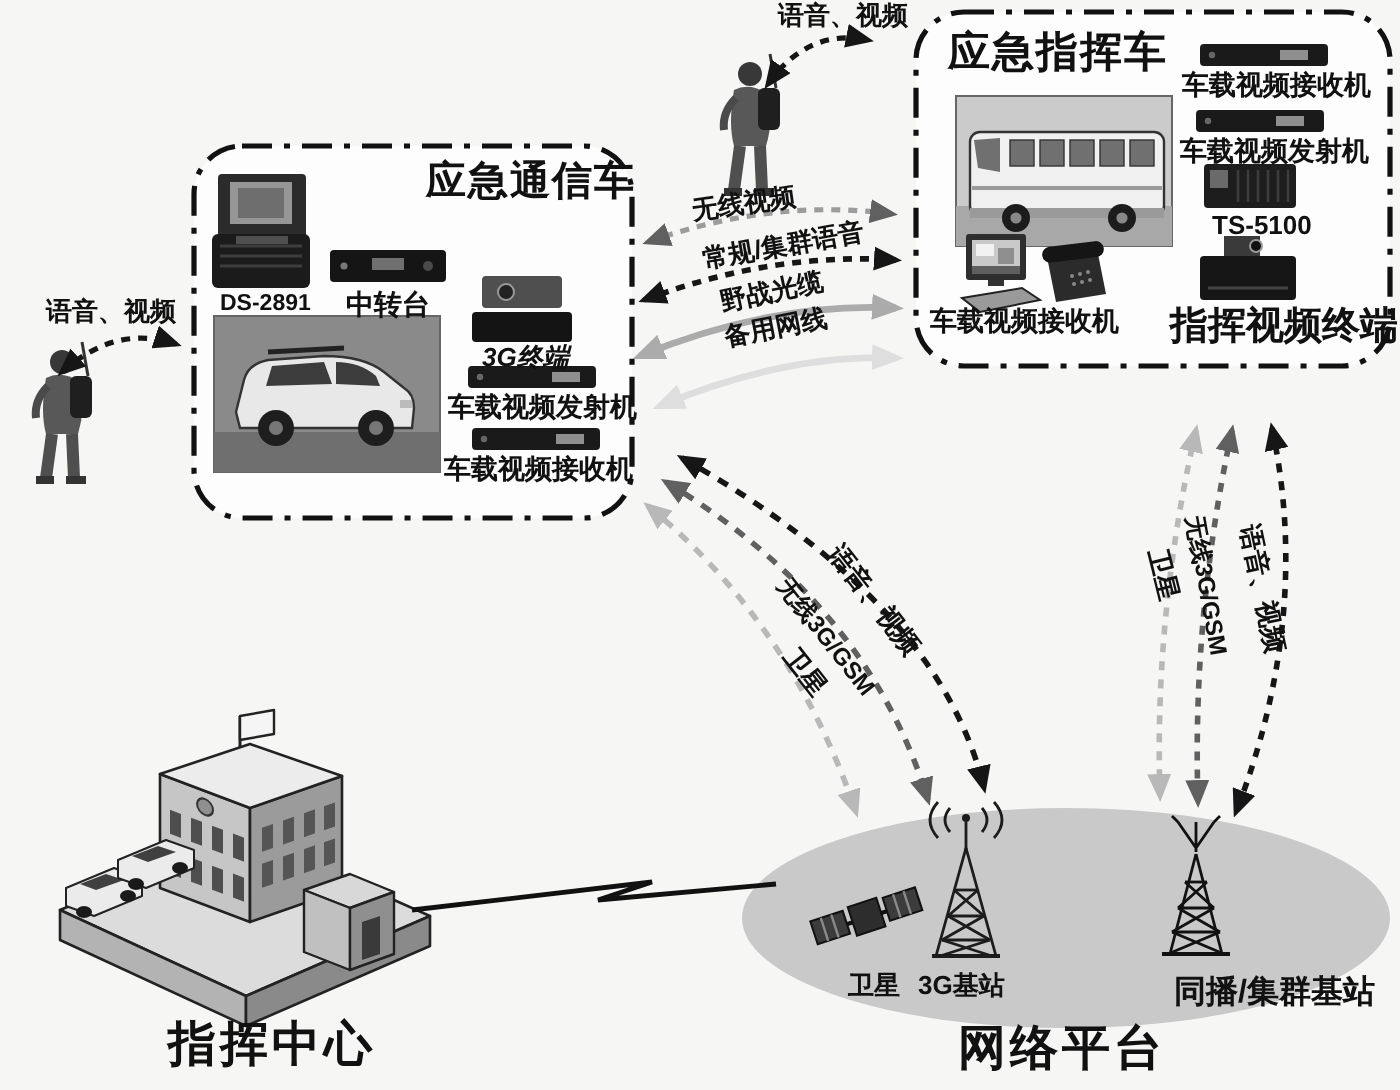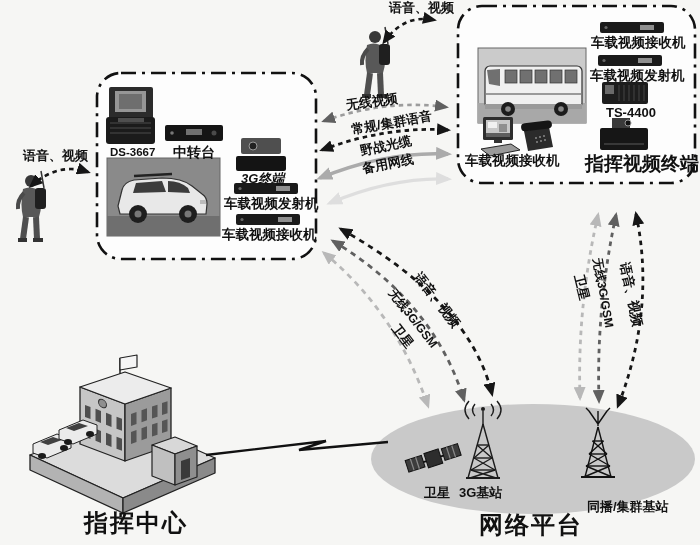--- a/index.html
+++ b/index.html
@@ -278,29 +278,31 @@
     <path d="M341,229 Q470,302 492,394" stroke="#161616" stroke-width="2.8" stroke-dasharray="5.5 5" marker-start="url(#ahk)" marker-end="url(#ahk)"></path>
     <path d="M333,241 Q434,302 464,400" stroke="#606060" stroke-width="2.8" stroke-dasharray="5.5 5" marker-start="url(#ahd)" marker-end="url(#ahd)"></path>
     <path d="M324,253 Q396,312 428,406" stroke="#b8b8b8" stroke-width="2.8" stroke-dasharray="5.5 5" marker-start="url(#ahl)" marker-end="url(#ahl)"></path>
 
     <path d="M598,215 Q577,307 580,398" stroke="#b8b8b8" stroke-width="2.8" stroke-dasharray="4.5 4.5" marker-start="url(#ahl)" marker-end="url(#ahl)"></path>
     <path d="M616,215 Q596,308 599,401" stroke="#606060" stroke-width="2.8" stroke-dasharray="4.5 4.5" marker-start="url(#ahd)" marker-end="url(#ahd)"></path>
     <path d="M636,214 Q656,308 618,406" stroke="#161616" stroke-width="2.8" stroke-dasharray="4.5 4.5" marker-start="url(#ahk)" marker-end="url(#ahk)"></path>
   </g>
 </svg>
 
-<div class="lbl" style="left:110px;top:146px;font-size:11.5px;">DS-3667</div>
+<div class="lbl title" style="left:213px;top:80px;">应急通信车</div>
+<div class="lbl" style="left:110px;top:146px;font-size:11.5px;">DS-2891</div>
 <div class="lbl" style="left:173px;top:144px;font-size:14px;text-align:center;">中转台</div>
 <div class="lbl" style="left:241px;top:172px;font-style:italic;">3G终端</div>
 <div class="lbl" style="left:224px;top:196px;font-size:13.5px;">车载视频发射机</div>
 <div class="lbl" style="left:222px;top:227px;font-size:13.5px;">车载视频接收机</div>
 
+<div class="lbl title" style="left:474px;top:15px;font-size:21px;">应急指挥车</div>
 <div class="lbl" style="left:591px;top:35px;font-size:13.5px;">车载视频接收机</div>
 <div class="lbl" style="left:590px;top:68px;font-size:13.5px;">车载视频发射机</div>
-<div class="lbl" style="left:606px;top:106px;">TS-4400</div>
+<div class="lbl" style="left:606px;top:106px;">TS-5100</div>
 <div class="lbl" style="left:465px;top:153px;font-size:13.5px;">车载视频接收机</div>
 <div class="lbl" style="left:585px;top:153px;font-size:19px;">指挥视频终端</div>
 
 <div class="lbl" style="left:23px;top:149px;">语音、视频</div>
 <div class="lbl" style="left:389px;top:1px;">语音、视频</div>
 
 <div class="lbl rot" style="left:346px;top:95px;transform:rotate(-8deg);">无线视频</div>
 <div class="lbl rot" style="left:351px;top:116px;transform:rotate(-10deg);">常规/集群语音</div>
 <div class="lbl rot" style="left:360px;top:139px;transform:rotate(-12deg);">野战光缆</div>
 <div class="lbl rot" style="left:362px;top:157px;transform:rotate(-11deg);">备用网线</div>
@@ -308,17 +310,17 @@
 <div class="lbl rot" style="left:404px;top:293px;transform:rotate(52deg);">语音、视频</div>
 <div class="lbl rot" style="left:377px;top:312px;font-size:12px;transform:rotate(52deg);">无线3G/GSM</div>
 <div class="lbl rot" style="left:389px;top:329px;transform:rotate(52deg);">卫星</div>
 
 <div class="lbl rot" style="left:568px;top:280px;transform:rotate(76deg);">卫星</div>
 <div class="lbl rot" style="left:567px;top:286px;font-size:12px;transform:rotate(80deg);">无线3G/GSM</div>
 <div class="lbl rot" style="left:598px;top:287px;transform:rotate(78deg);">语音、视频</div>
 
 <div class="lbl" style="left:424px;top:486px;">卫星</div>
 <div class="lbl" style="left:459px;top:486px;">3G基站</div>
-<div class="lbl" style="left:587px;top:500px;font-size:13px;">同播/集群基站</div>
+<div class="lbl" style="left:587px;top:488px;font-size:16px;">同播/集群基站</div>
 <div class="lbl big" style="left:84px;top:509px;">指挥中心</div>
 <div class="lbl big" style="left:479px;top:511px;">网络平台</div>
 
 </div>
 
 </body></html>

